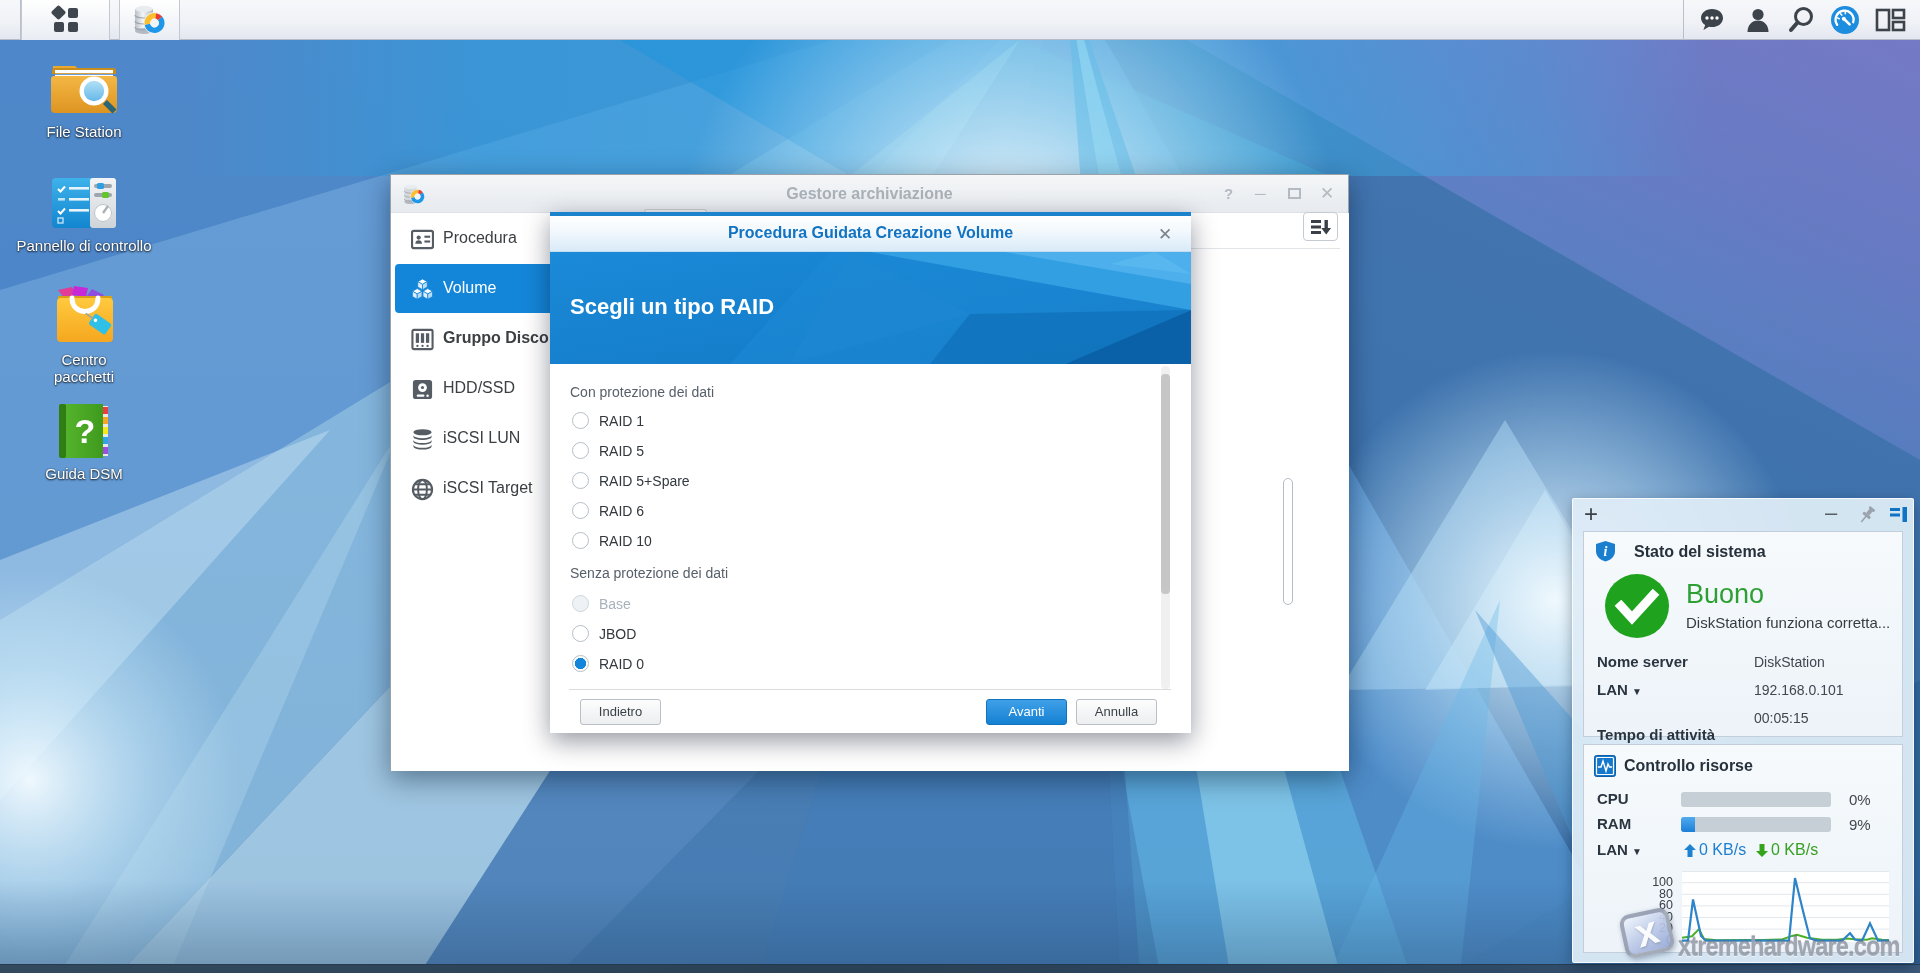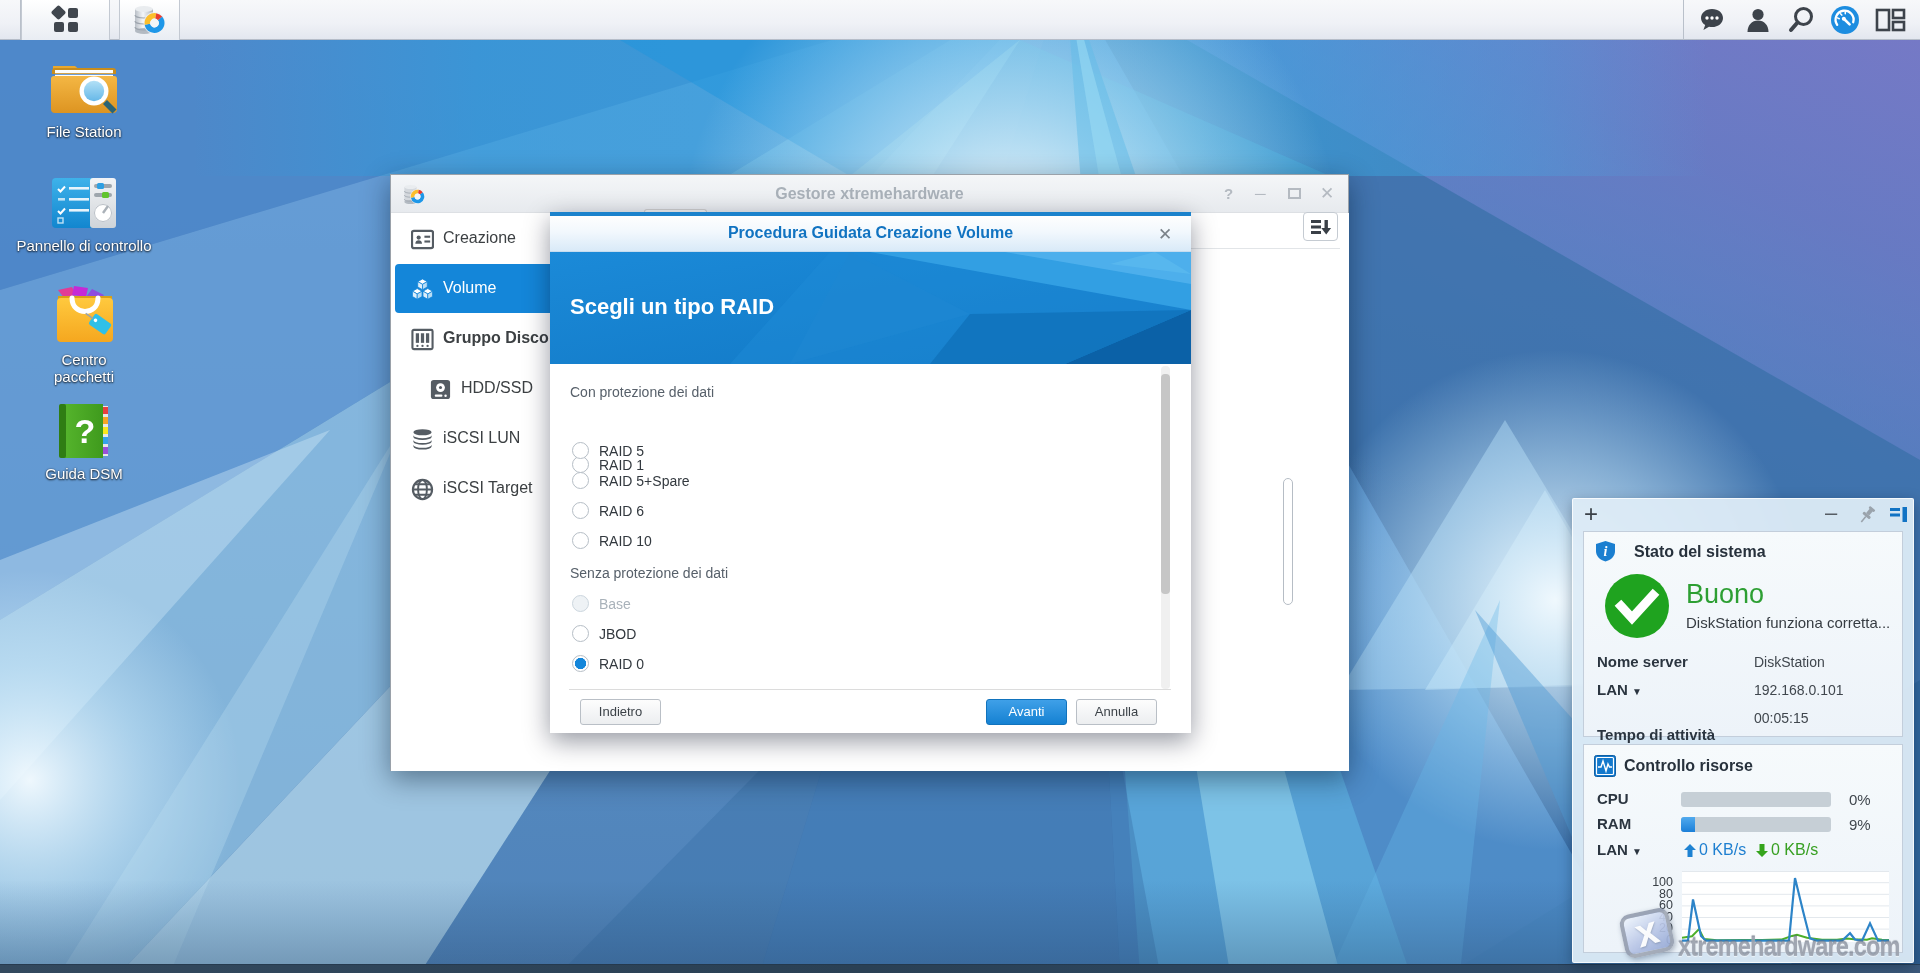--- a/index.html
+++ b/index.html
@@ -284,21 +284,21 @@
     <rect x="48" y="45" width="5" height="7" fill="#9a50d8"></rect>
     <path d="M4 6 a4 4 0 0 1 4 -4 h40 v54 h-40 a4 4 0 0 1 -4 -4 z" fill="url(#book)"></path>
     <rect x="4" y="2" width="7" height="54" fill="#2f7d13" rx="2"></rect>
     <text x="30" y="41" text-anchor="middle" font-family="Liberation Sans" font-size="34" font-weight="bold" fill="#fff">?</text>
   </svg>
   <div class="dicon" style="left:20px;top:465px;width:128px;">Guida DSM</div>
 </div>
 
 <div id="win">
   <div id="win-title">
-        <div class="t">Gestore xtremehardware</div>
+        <div class="t">Gestore archiviazione</div>
       </div>
   <svg width="23" height="23" style="position:absolute;left:12px;top:8px" viewBox="0 0 34 34">
     <path d="M2 6 h18 v22 h-18 z" fill="#d4d8dd"></path>
     <ellipse cx="11" cy="28" rx="9" ry="3" fill="#b3bac2"></ellipse>
     <ellipse cx="11" cy="6" rx="9" ry="3" fill="#e9ecef"></ellipse>
     <path d="M2 12 a9 3 0 0 0 18 0 M2 18 a9 3 0 0 0 18 0 M2 24 a9 3 0 0 0 18 0" fill="none" stroke="#9fa6af" stroke-width="1.2"></path>
     <circle cx="21.5" cy="20" r="10.9" fill="#eef1f4" opacity="0.85"></circle>
       <path d="M 29.16 13.57 A 10 10 0 1 1 11.65 21.74 L 17.17 20.77 A 4.4 4.4 0 1 0 24.87 17.17 Z" fill="#1e97e8"></path>
       <path d="M 11.65 21.74 A 10 10 0 0 1 23.24 10.15 L 22.26 15.67 A 4.4 4.4 0 0 0 17.17 20.77 Z" fill="#fcbe2c"></path>
       <path d="M 23.24 10.15 A 10 10 0 0 1 29.16 13.57 L 24.87 17.17 A 4.4 4.4 0 0 0 22.26 15.67 Z" fill="#e83c30"></path>
@@ -312,21 +312,21 @@
   <div id="sidebar">
     <div id="sb-sel"></div>
     <div class="sbitem" style="top:1px;">
       <svg class="ic" width="23" height="23" viewBox="0 0 24 24">
         <rect x="1" y="3" width="22" height="18" rx="2" fill="none" stroke="#555c63" stroke-width="2.4"></rect>
         <circle cx="8" cy="10" r="2.2" fill="#555c63"></circle>
         <path d="M4.5 16.5 c0-2.4 1.6-3.6 3.5-3.6 s3.5 1.2 3.5 3.6 z" fill="#555c63"></path>
         <rect x="14" y="8" width="6" height="2.2" fill="#555c63"></rect>
         <rect x="14" y="13" width="6" height="2.2" fill="#555c63"></rect>
       </svg>
-      <div class="tx">Creazione</div>
+      <div class="tx">Procedura</div>
     </div>
     <div class="sbitem" style="top:51px;color:#fff;">
       <svg class="ic" width="23" height="23" viewBox="0 0 24 24">
         <g stroke="#1486d9" stroke-width="0.8" fill="#fff">
         <path d="M12 1 l5 2.8 l-5 2.8 l-5 -2.8 z"></path>
         <path d="M7 3.8 v5.6 l5 2.8 v-5.6 z" fill="#dceefb"></path>
         <path d="M17 3.8 v5.6 l-5 2.8 v-5.6 z" fill="#b8ddf5"></path>
         <path d="M6.5 11 l5 2.8 l-5 2.8 l-5 -2.8 z"></path>
         <path d="M1.5 13.8 v5.6 l5 2.8 v-5.6 z" fill="#dceefb"></path>
         <path d="M11.5 13.8 v5.6 l-5 2.8 v-5.6 z" fill="#b8ddf5"></path>
@@ -342,21 +342,21 @@
         <rect x="1.5" y="2" width="21" height="20" rx="1.5" fill="none" stroke="#555c63" stroke-width="2.2"></rect>
         <rect x="5" y="5.5" width="3.4" height="10" fill="#555c63"></rect>
         <rect x="10.3" y="5.5" width="3.4" height="10" fill="#555c63"></rect>
         <rect x="15.6" y="5.5" width="3.4" height="10" fill="#555c63"></rect>
         <circle cx="6.7" cy="18.7" r="1.2" fill="#555c63"></circle>
         <circle cx="12" cy="18.7" r="1.2" fill="#555c63"></circle>
         <circle cx="17.3" cy="18.7" r="1.2" fill="#555c63"></circle>
       </svg>
       <div class="tx">Gruppo Disco</div>
     </div>
-    <div class="sbitem" style="top:151px;margin-left:18px;">
+    <div class="sbitem" style="top:151px;">
       <svg class="ic" width="23" height="23" viewBox="0 0 24 24">
         <rect x="2" y="2" width="20" height="20" rx="3" fill="#555c63"></rect>
         <circle cx="12" cy="10" r="4.6" fill="#fff"></circle>
         <circle cx="12" cy="10" r="1.6" fill="#555c63"></circle>
         <rect x="6" y="17.2" width="8" height="2.4" rx="1" fill="#fff"></rect>
         <circle cx="17.3" cy="18.4" r="1.3" fill="#fff"></circle>
       </svg>
       <div class="tx">HDD/SSD</div>
     </div>
     <div class="sbitem" style="top:201px;">
@@ -415,21 +415,21 @@
       <polygon points="641,58 641,112 515,112" fill="#0b5fa4" opacity="0.95"></polygon>
       <polygon points="515,112 641,58 420,62 380,112" fill="#1173bd" opacity="0.9"></polygon>
       <polygon points="560,12 605,0 641,22" fill="#5fbcf0" opacity="0.6"></polygon>
       <polygon points="300,0 420,62 240,112" fill="#1e87d2" opacity="0.6"></polygon>
       </svg>
     <div class="t" style="top:42px;">Scegli un tipo RAID</div>
   </div>
   <div id="mbody">
     <div style="position:absolute;left:608px;top:12px;font-size:17px;color:#7b838a;">✕</div>
     <div class="sect" style="top:172px;">Con protezione dei dati</div>
-    <div class="ropt" style="top:200px;margin-top:44px;">
+    <div class="ropt" style="top:200px;">
           <div class="rad"></div>
           <div class="lb">RAID 1</div>
         </div>
     <div class="ropt" style="top:230px;">
           <div class="rad"></div>
           <div class="lb">RAID 5</div>
         </div>
     <div class="ropt" style="top:260px;">
           <div class="rad"></div>
           <div class="lb">RAID 5+Spare</div>

